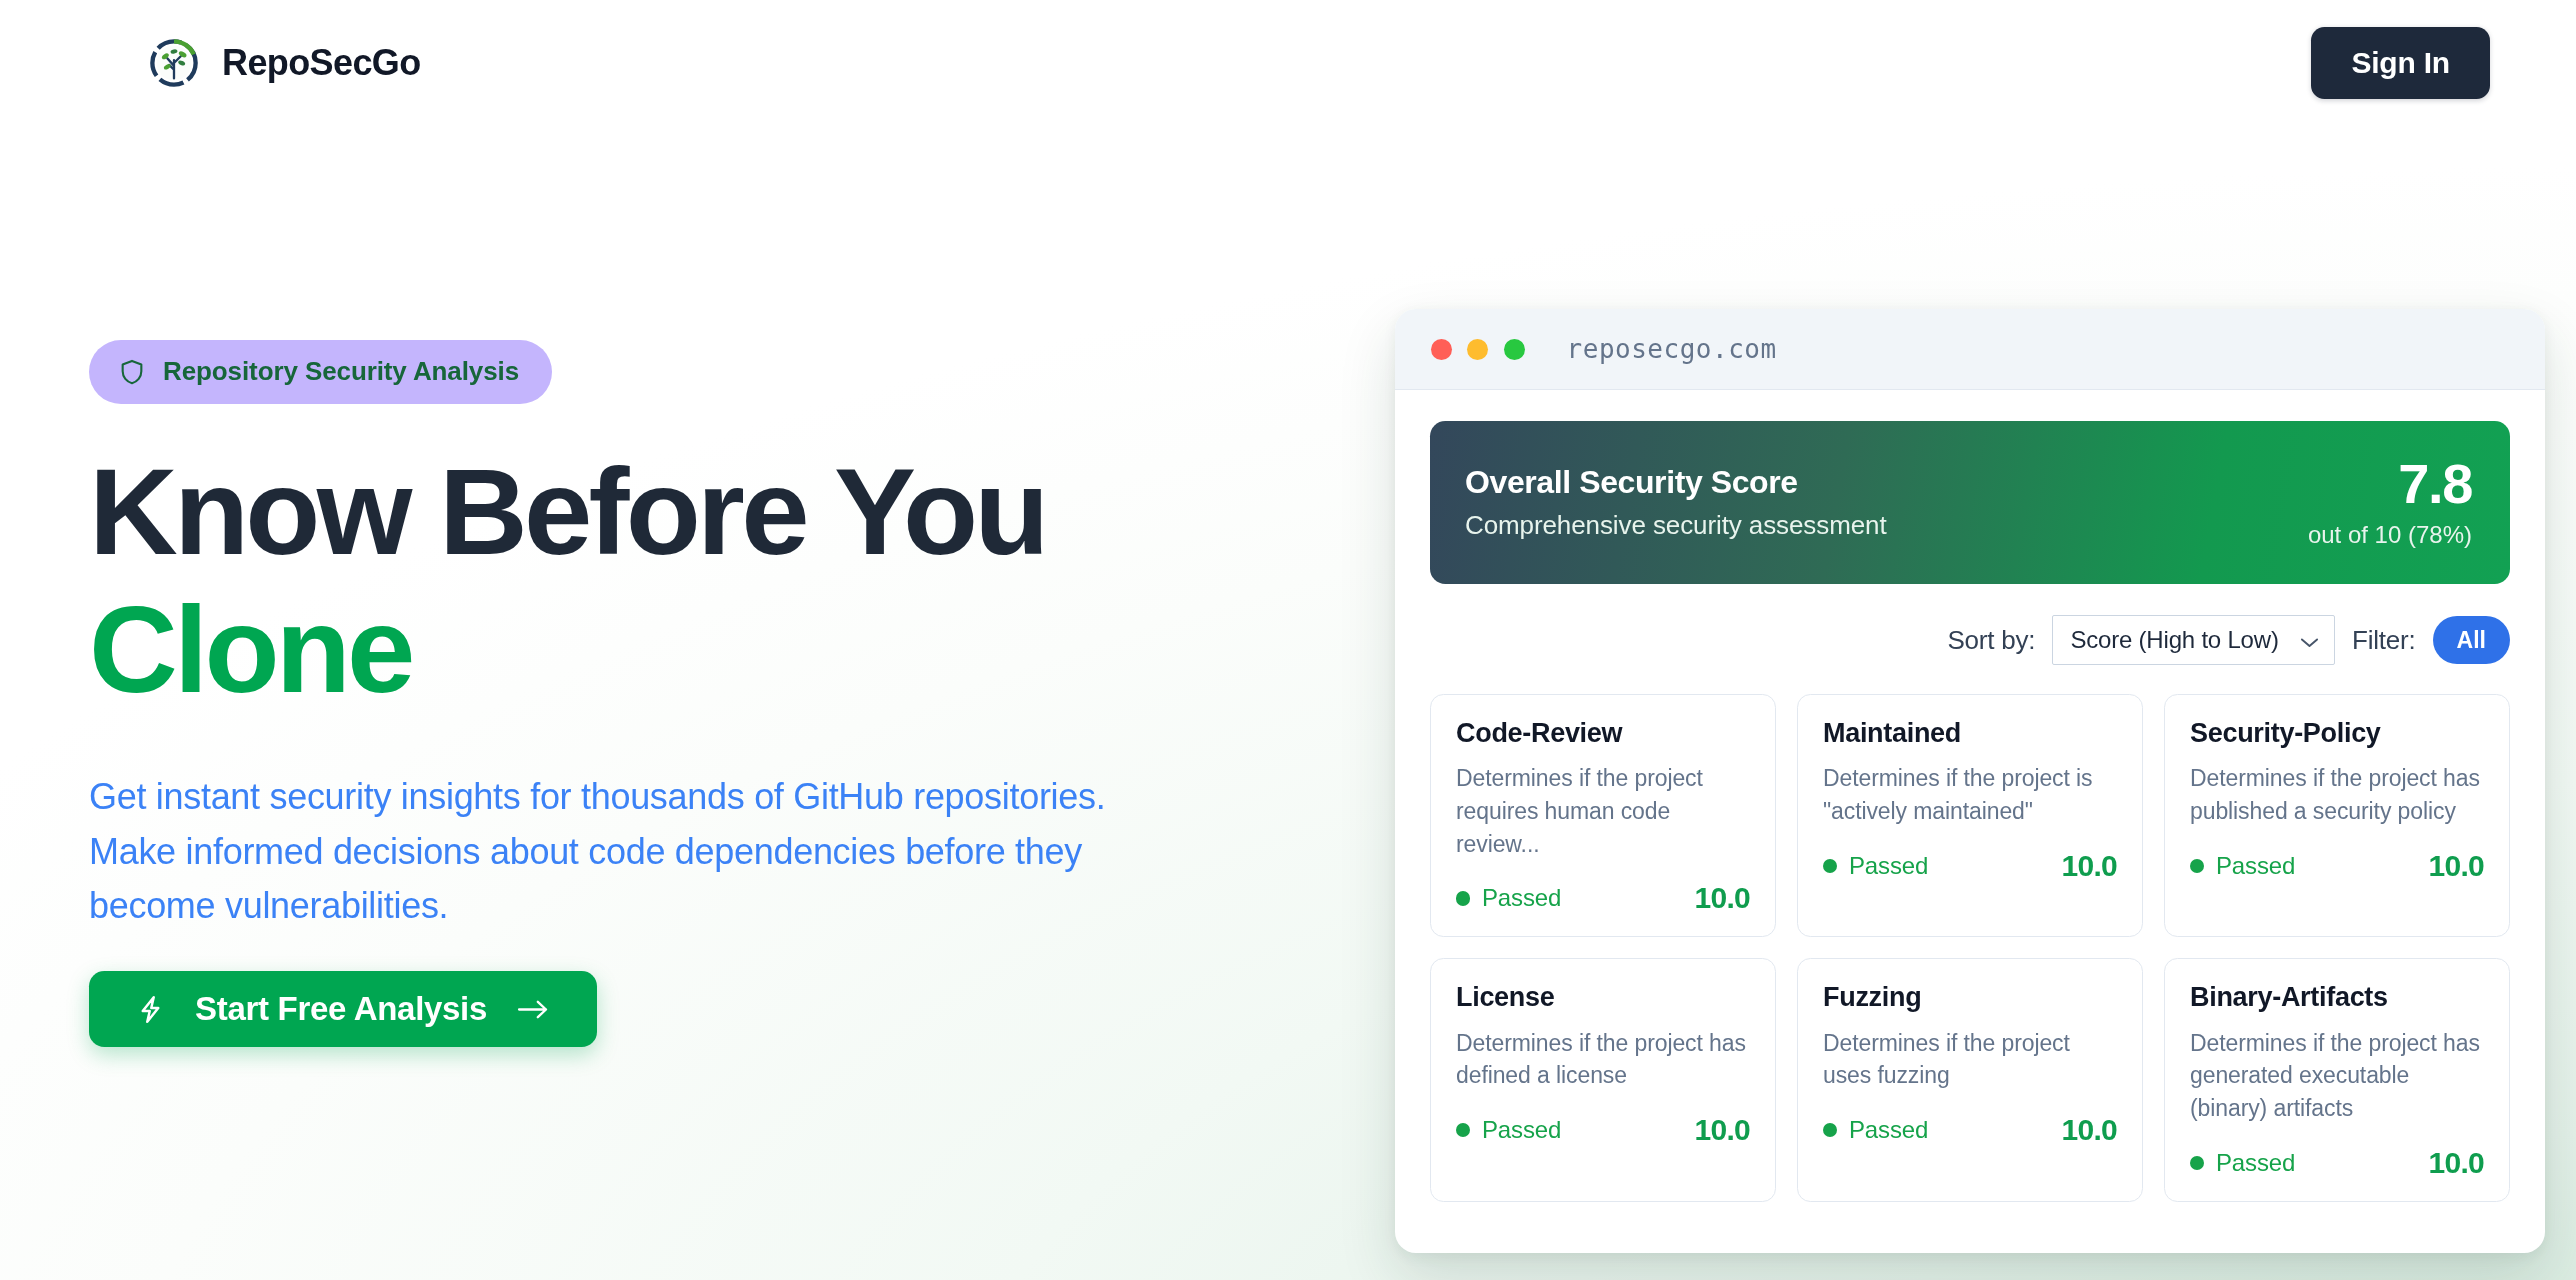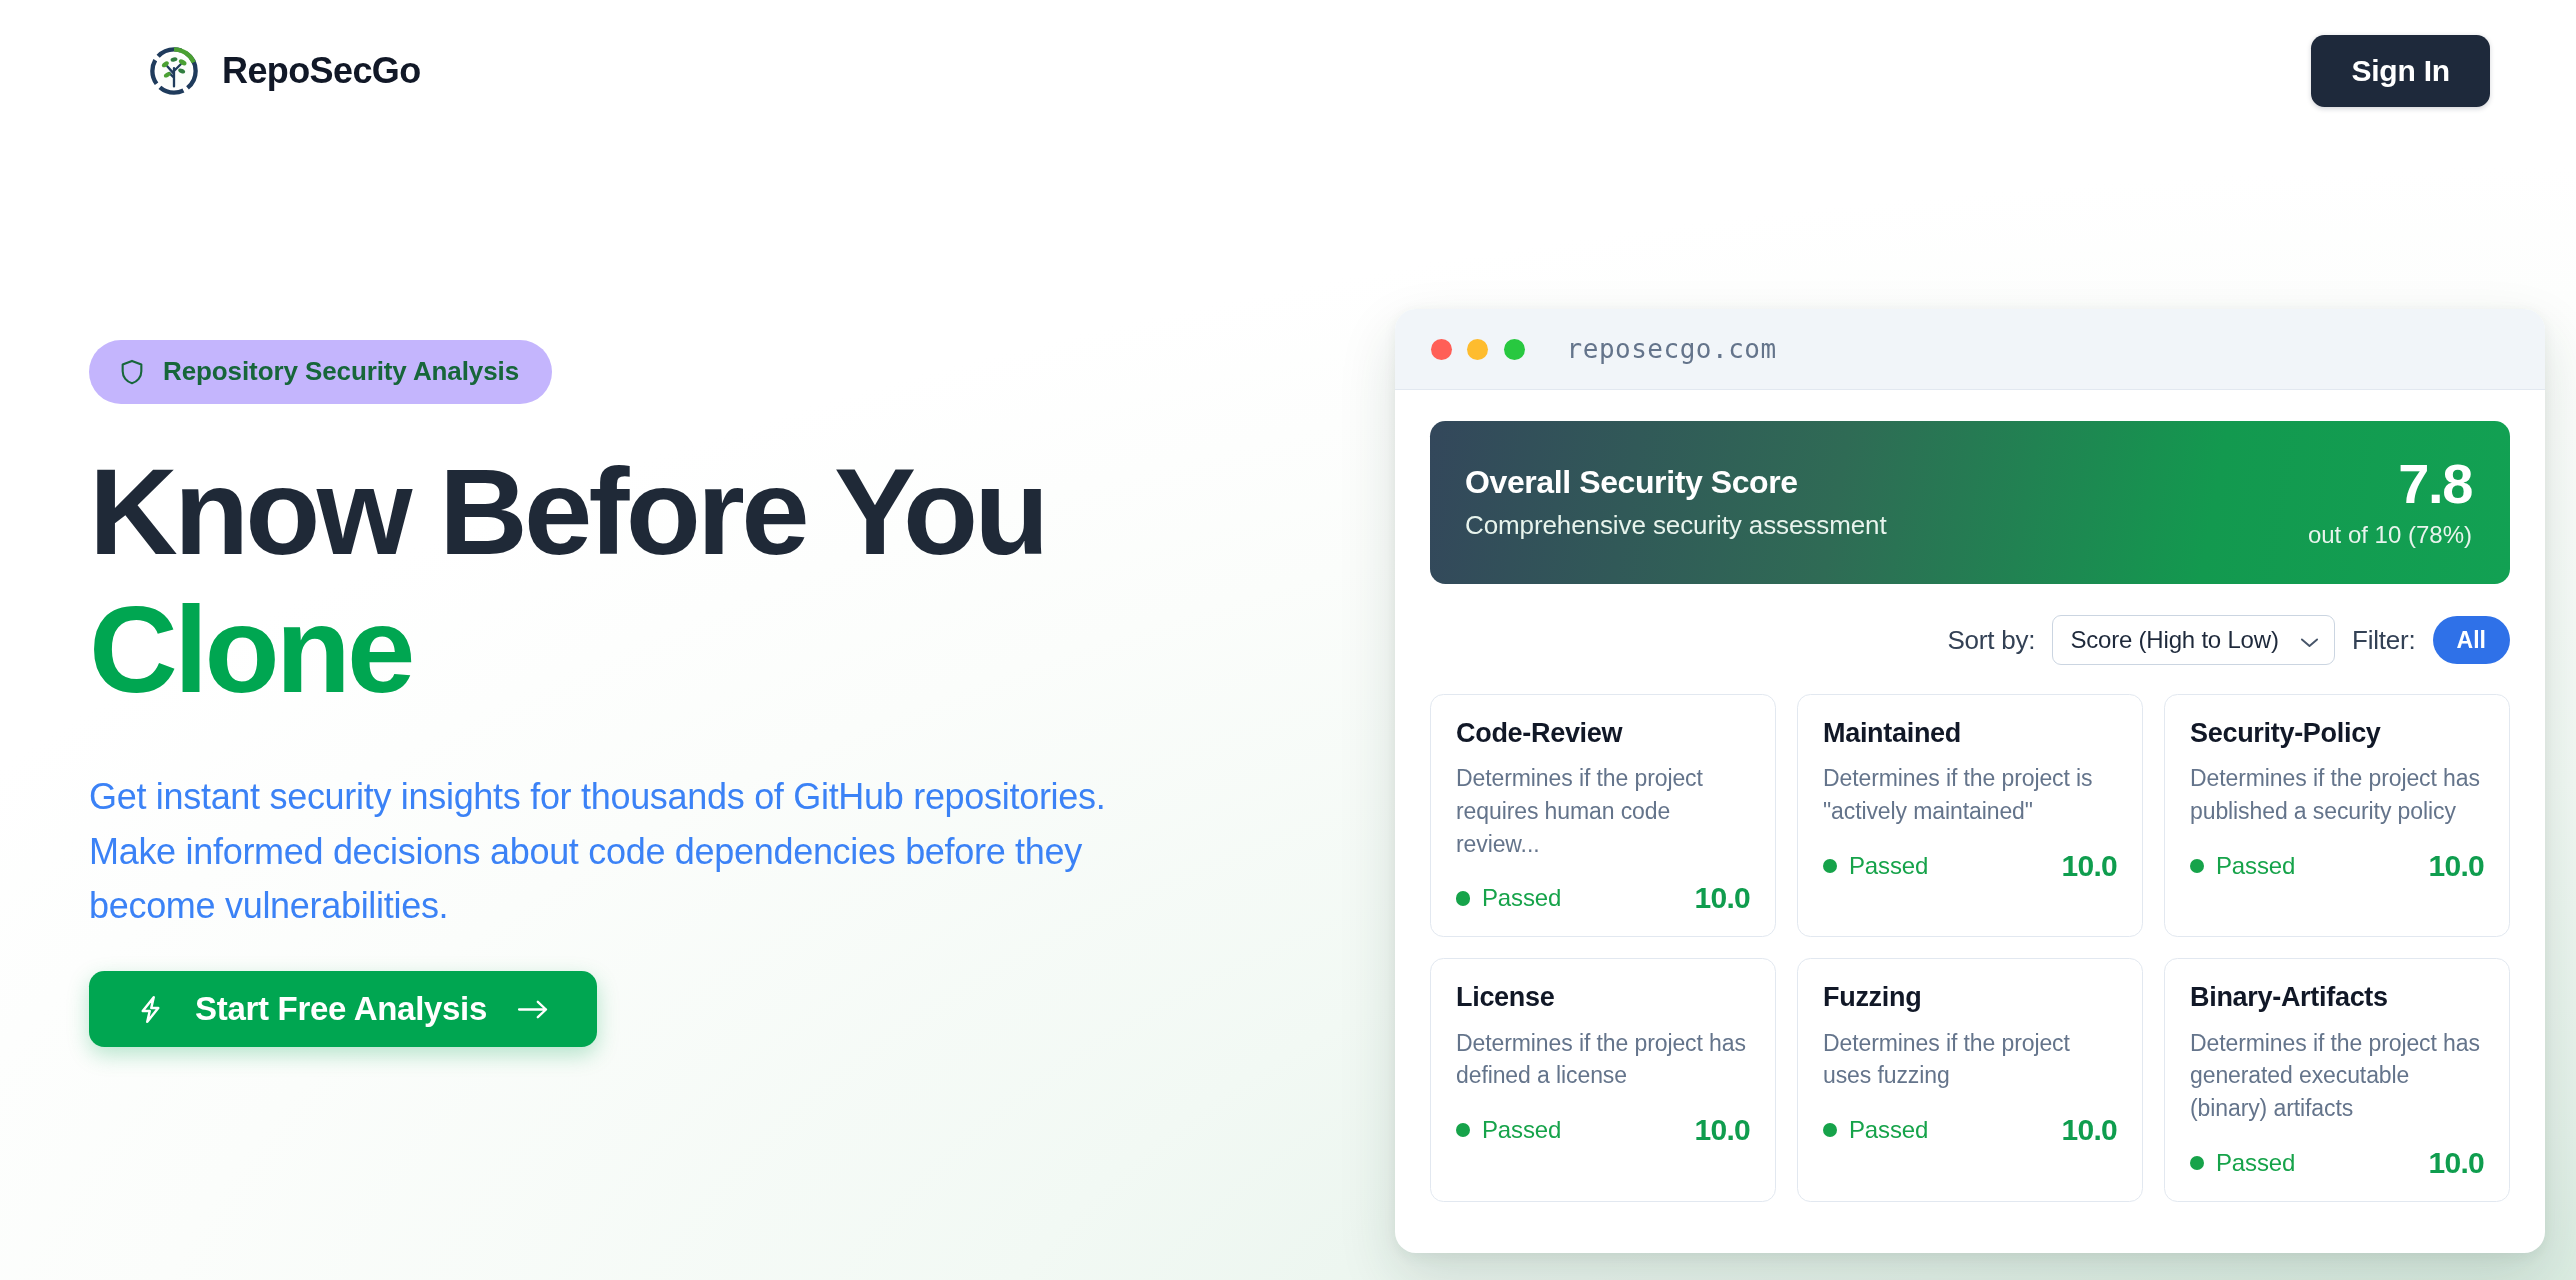--- a/index.html
+++ b/index.html
@@ -9,21 +9,21 @@
     font-family: "Liberation Sans", sans-serif;
   }
   body {
     background:
       radial-gradient(140% 120% at 100% 115%, #cfe6d8 0%, #e4f1e9 22%, #f2f9f4 45%, #fbfdfb 68%, #ffffff 85%);
     position: relative;
   }
 
   
   .site-header {
-    position: absolute; top: 13px; left: 0; width: 2576px; height: 115px;
+    position: absolute; top: 5px; left: 0; width: 2576px; height: 115px;
     display: flex; align-items: center; justify-content: space-between;
     padding: 0 86px 0 149px;
   }
   .brand { display: flex; align-items: center; gap: 23px; }
   .brand-mark { width: 50px; height: 50px; display: block; flex: none; }
   .brand-name {
     font-size: 36px; font-weight: 700; color: #111827; letter-spacing: -0.6px;
   }
   .signin-btn {
     background: #1e293b; color: #ffffff;
@@ -109,21 +109,21 @@
   .score-outof { font-size: 24px; margin-top: 9.6px; color: #e8f4ed; }
 
   .controls-row {
     display: flex; align-items: center; justify-content: flex-end;
     margin-top: 29px; height: 54px; gap: 17px;
   }
   .sort-group { display: flex; align-items: center; gap: 17px; }
   .sort-label { font-size: 26px; color: #334155; letter-spacing: -0.2px; }
   .sort-select {
     position: relative;
-    border: 1px solid #cbd5e1; border-radius: 9px;
+    border: 1px solid #cbd5e1; border-radius: 2px;
     background: #ffffff; height: 50px;
     display: flex; align-items: center; gap: 21px;
     padding: 0 15.3px 0 17px; cursor: pointer;
   }
   .sort-select .sel-text { font-size: 24px; color: #1e293b; letter-spacing: -0.2px; }
   .chev { width: 19px; height: 11.5px; display: block; }
   .filter-group { display: flex; align-items: center; gap: 17px; }
   .filter-label { font-size: 26px; color: #334155; letter-spacing: -0.2px; }
   .filter-pill {
     background: #2f71e8; color: #ffffff;

